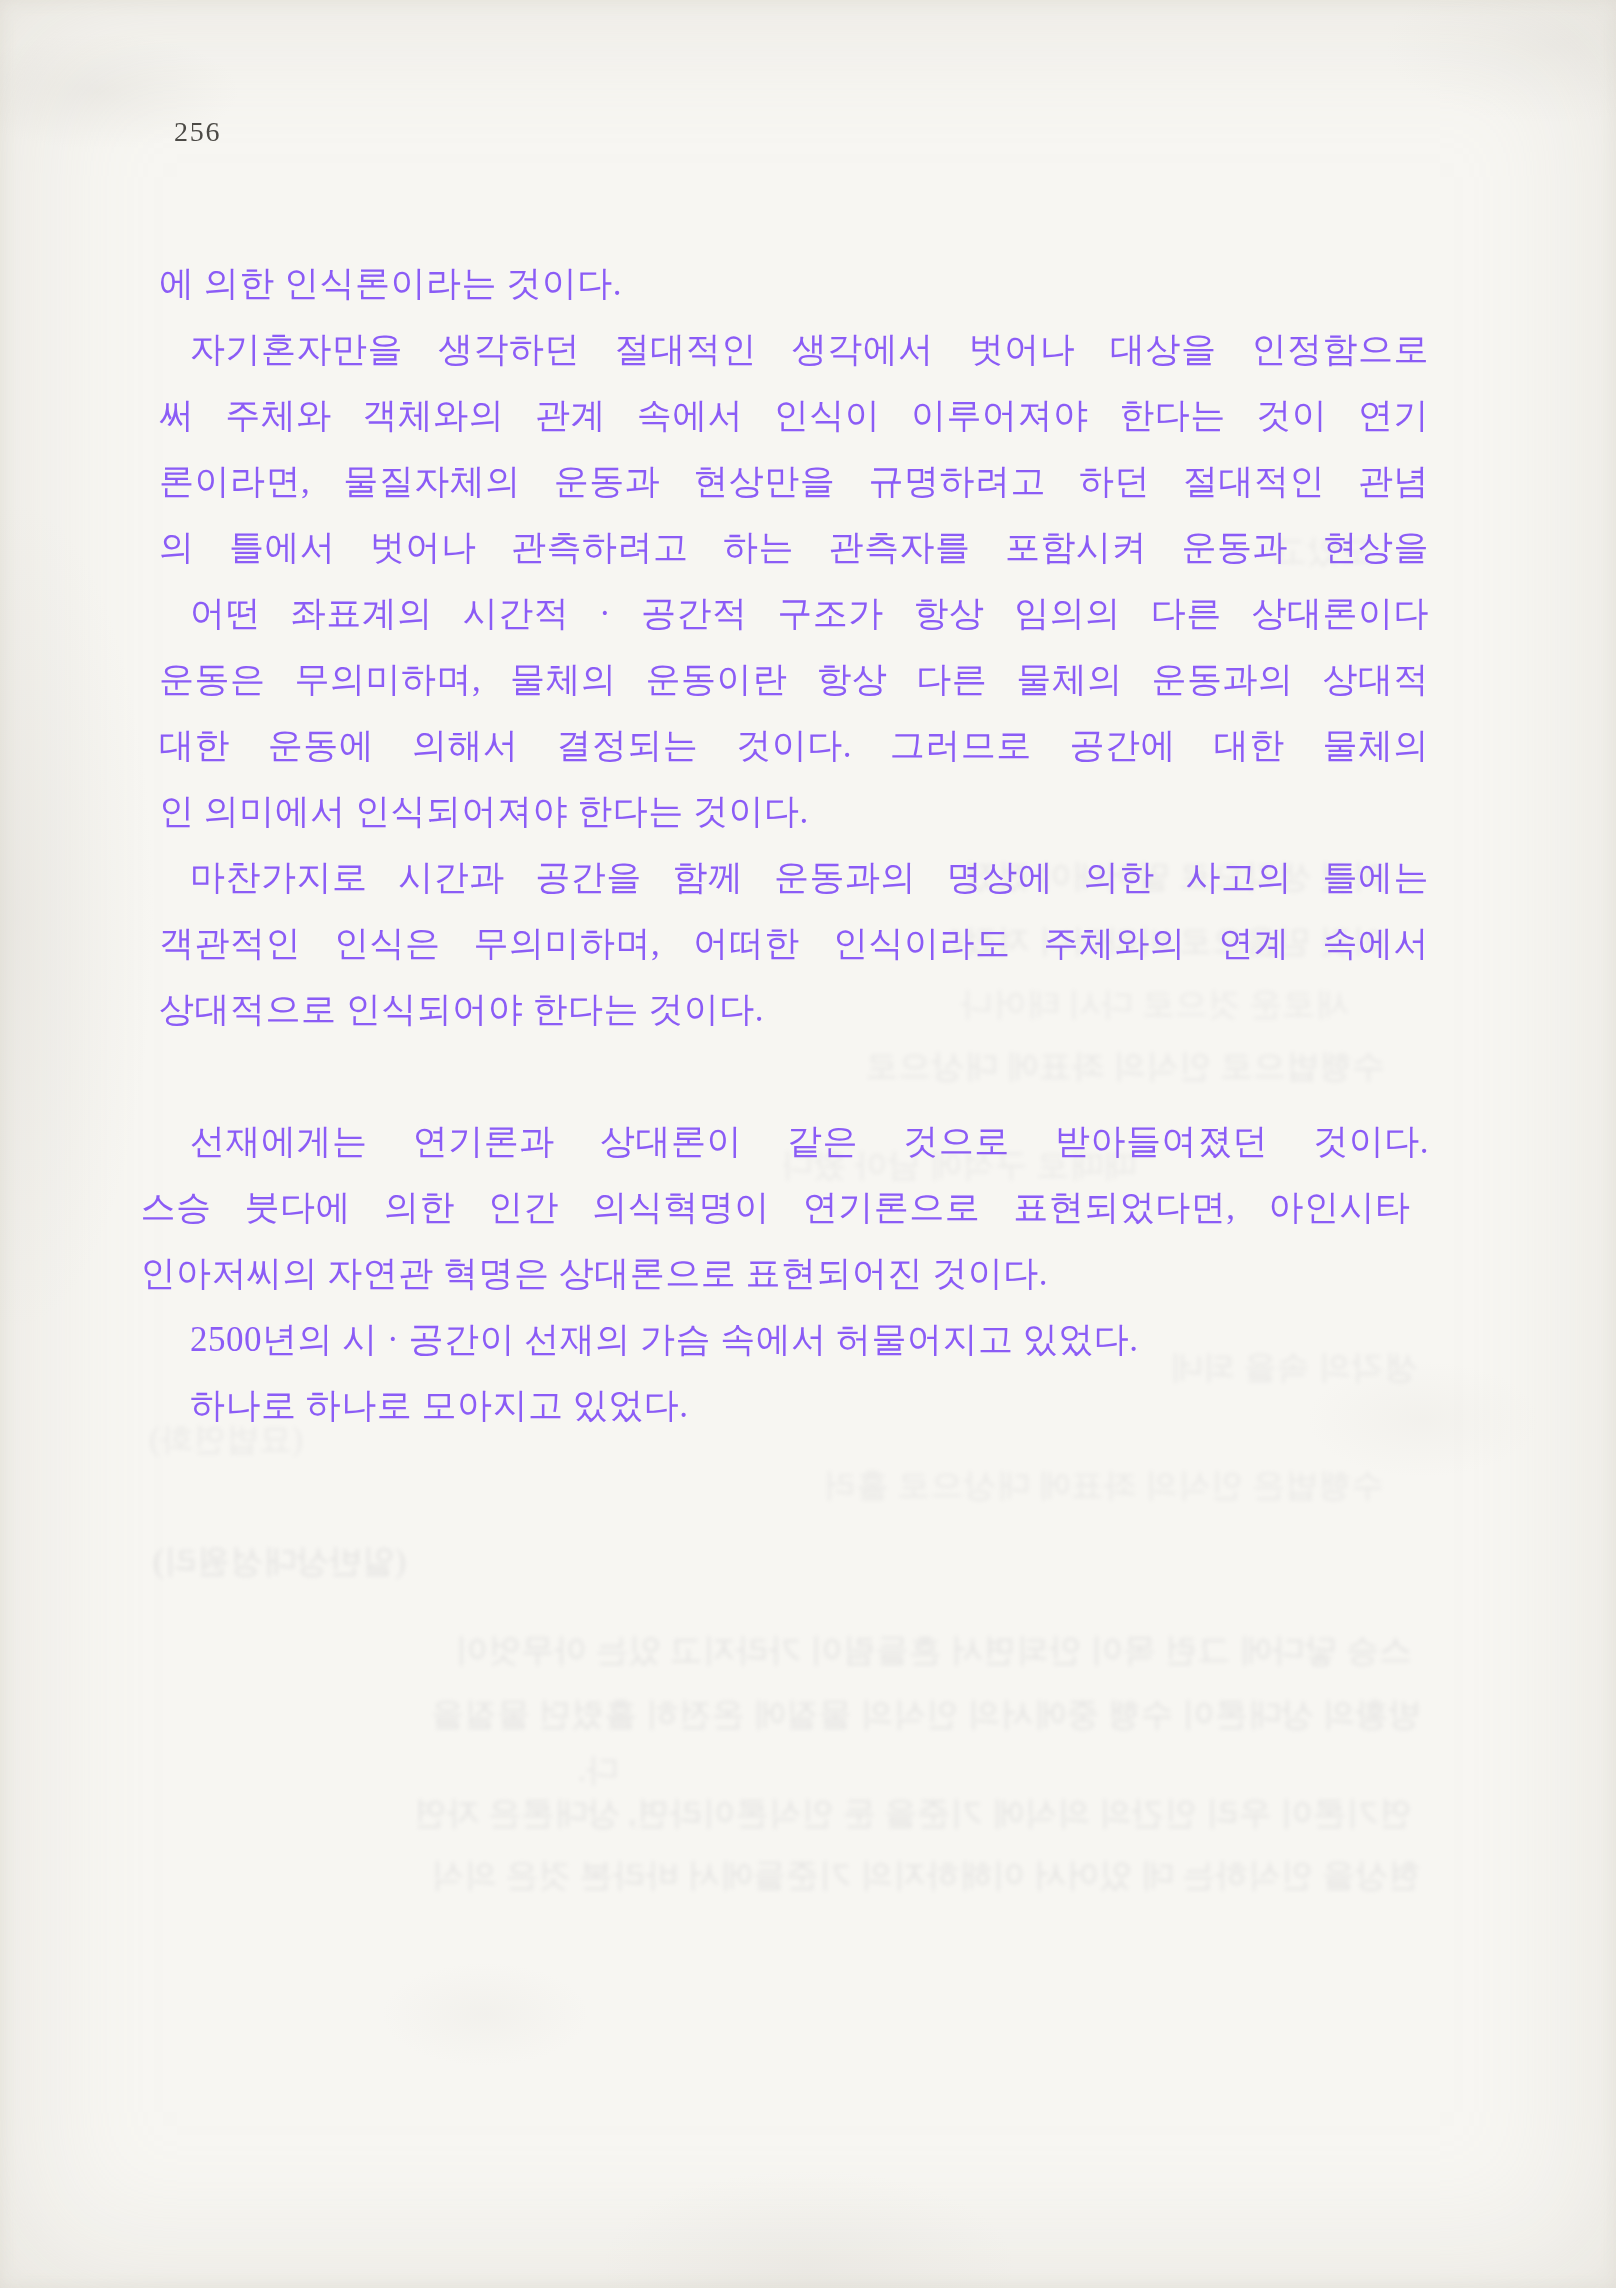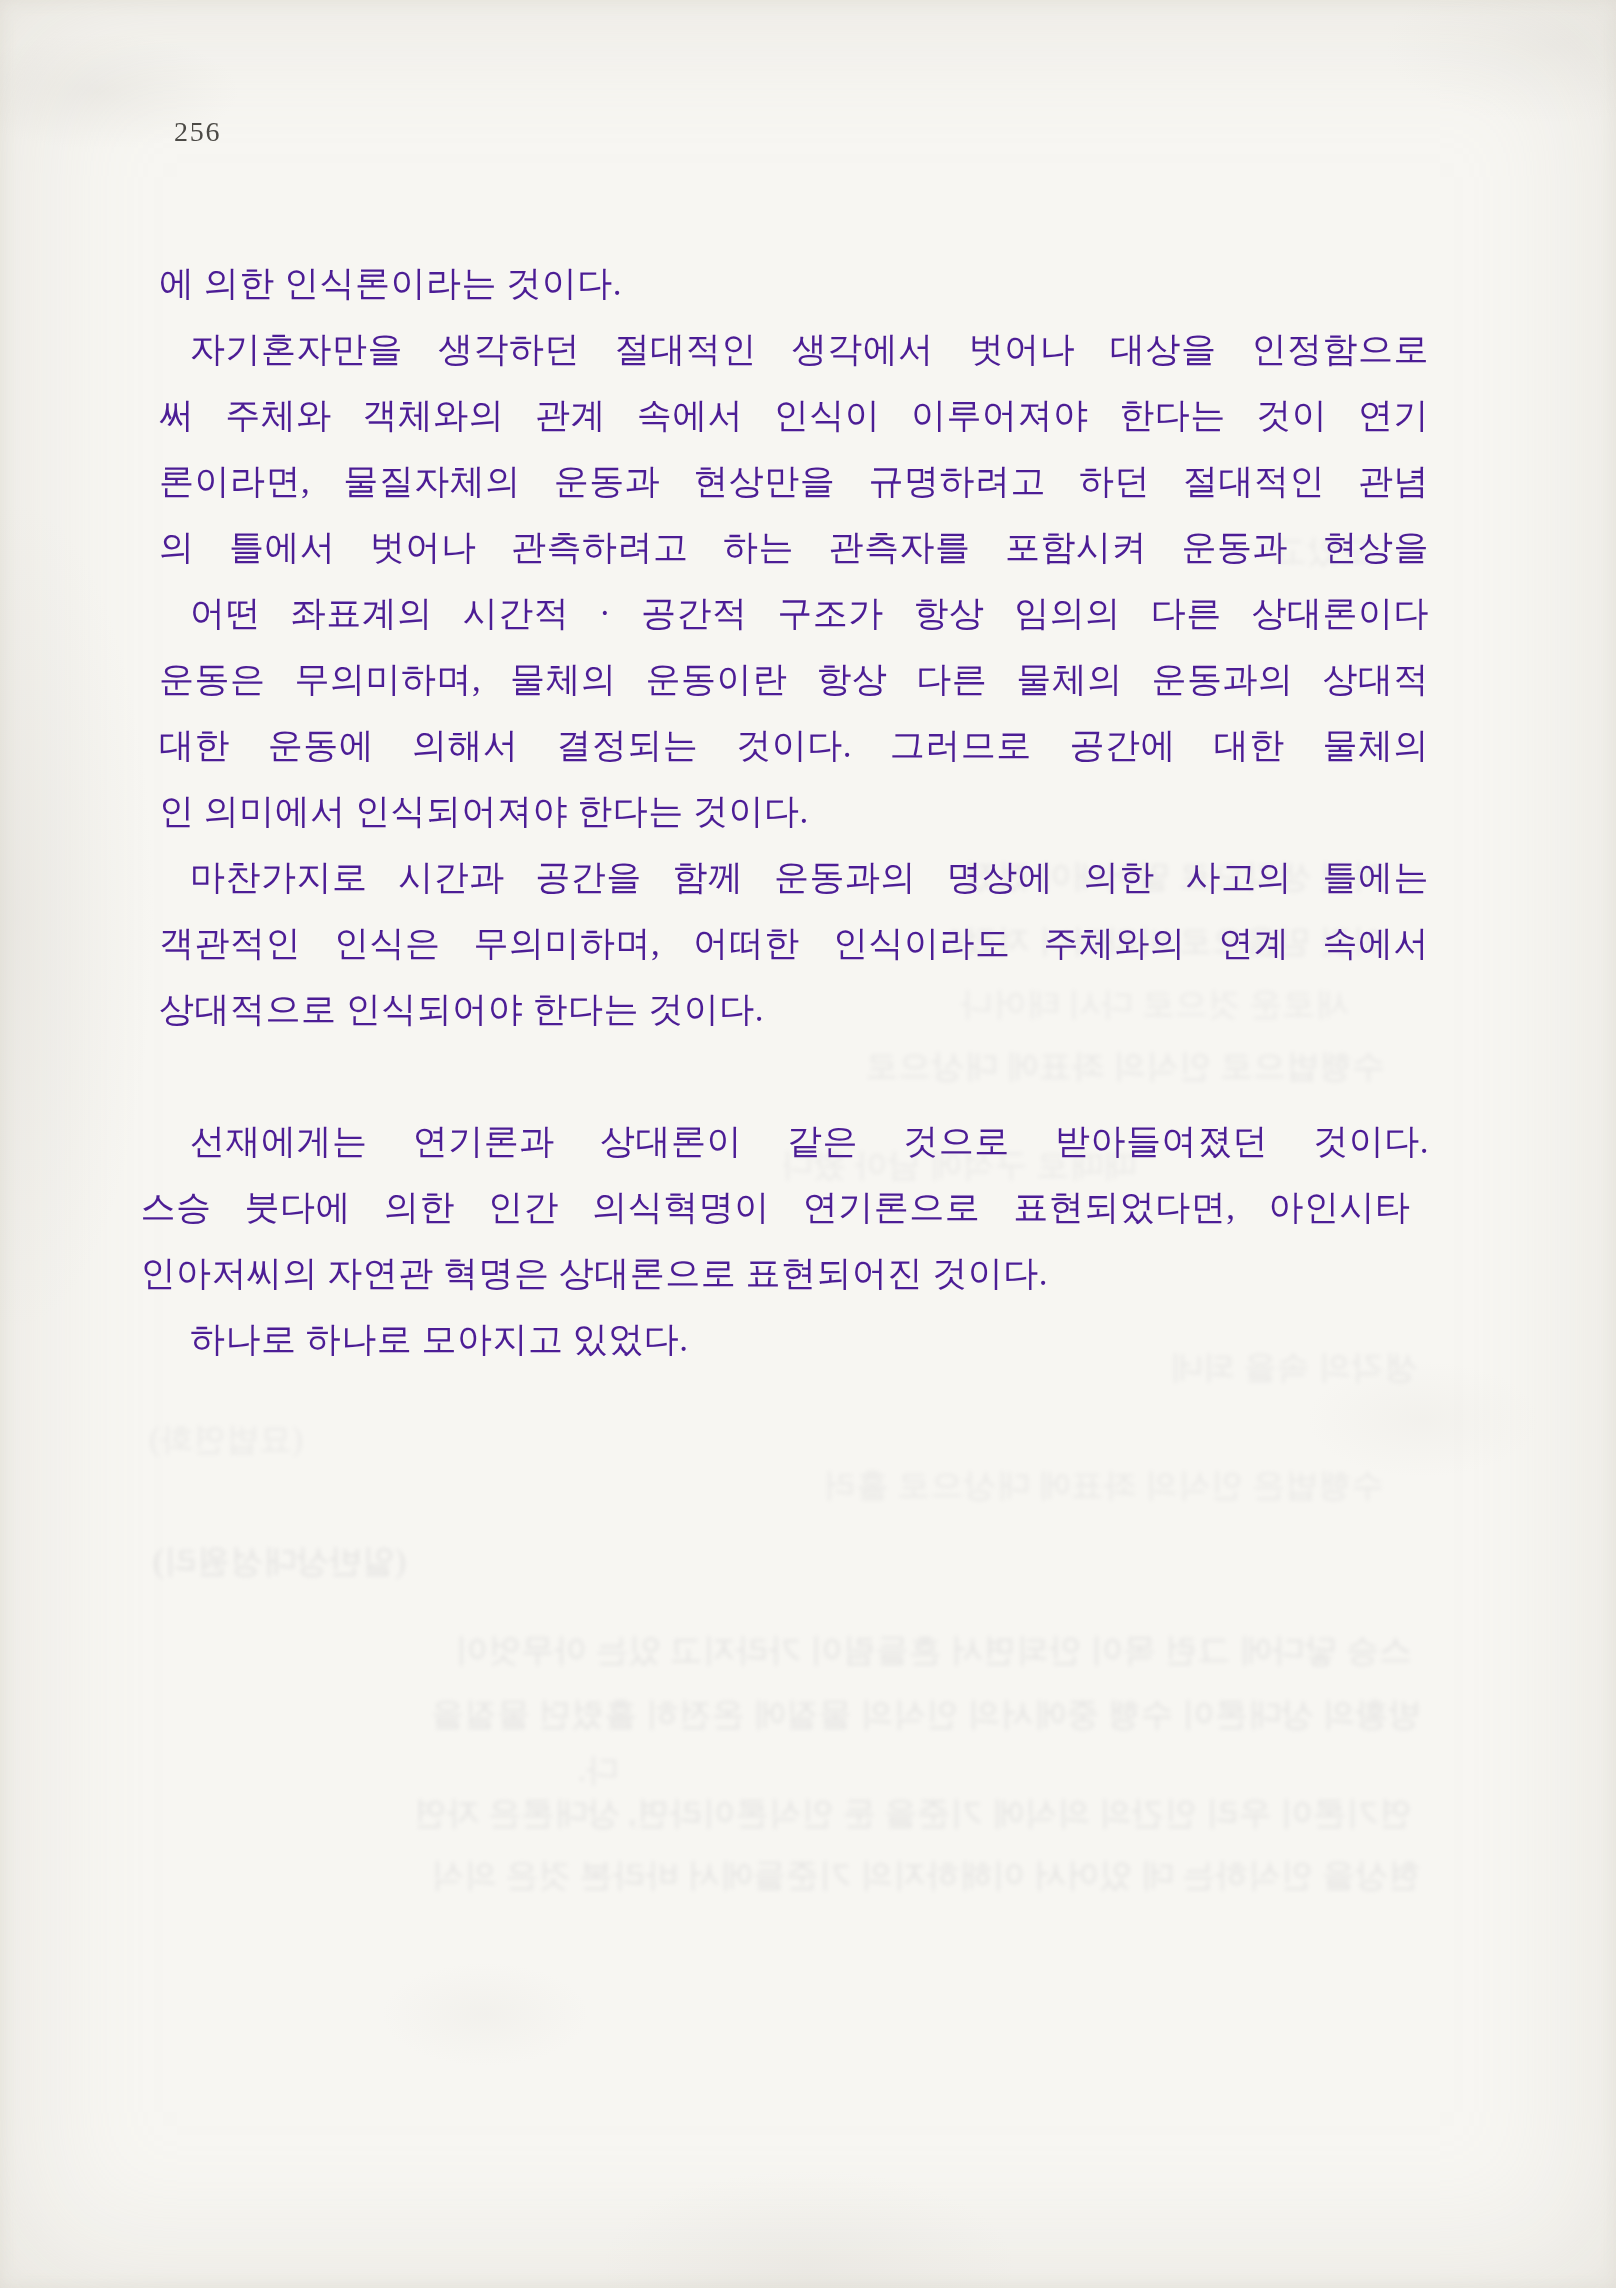--- a/index.html
+++ b/index.html
@@ -21,21 +21,21 @@
       radial-gradient(277px 129px at 50% 99%, rgba(195,190,182,0.12), transparent 75%),
       radial-gradient(166px 83px at 88% 62%, rgba(200,196,188,0.10), transparent 70%),
       radial-gradient(148px 74px at 30% 88%, rgba(200,196,188,0.10), transparent 70%);
   }
   .page-number{
     position:absolute;left:174px;top:116px;
     font-size:28px;letter-spacing:1.8px;color:#4c4a46;
   }
   .text-block{
     position:absolute;left:159px;top:251px;width:1270px;
-    color:#4c1d95;
+    color:#8b5cf6;
   }
   .line{
     height:66px;line-height:66px;
     font-size:35px;letter-spacing:0.5px;
     white-space:nowrap;
   }
   .line.fill{
     white-space:normal;
     text-align:justify;
     text-align-last:justify;
@@ -78,20 +78,21 @@
     <div class="line fill">운동은 무의미하며, 물체의 운동이란 항상 다른 물체의 운동과의 상대적</div>
     <div class="line fill">대한 운동에 의해서 결정되는 것이다. 그러므로 공간에 대한 물체의</div>
     <div class="line">인 의미에서 인식되어져야 한다는 것이다.</div>
     <div class="line indent fill">마찬가지로 시간과 공간을 함께 운동과의 명상에 의한 사고의 틀에는</div>
     <div class="line fill">객관적인 인식은 무의미하며, 어떠한 인식이라도 주체와의 연계 속에서</div>
     <div class="line">상대적으로 인식되어야 한다는 것이다.</div>
     <div class="spacer"></div>
     <div class="line indent fill">선재에게는 연기론과 상대론이 같은 것으로 받아들여졌던 것이다.</div>
     <div class="line fill shift">스승 붓다에 의한 인간 의식혁명이 연기론으로 표현되었다면, 아인시타</div>
     <div class="line shift">인아저씨의 자연관 혁명은 상대론으로 표현되어진 것이다.</div>
+    <div class="line indent">2500년의 시 · 공간이 선재의 가슴 속에서 허물어지고 있었다.</div>
     <div class="line indent">하나로 하나로 모아지고 있었다.</div>
   </div>
 
   <div class="ghost" style="left:1235px;top:533px;width:138px;opacity:.10;">모았고</div>
   <div class="ghost" style="left:951px;top:858px;width:434px;opacity:.12;">이것 생각으로 밀어내야 젔젔</div>
   <div class="ghost" style="left:951px;top:923px;width:434px;opacity:.12;">이것 믿음으로 바라더니 져젔이 싫고</div>
   <div class="ghost" style="left:951px;top:986px;width:397px;opacity:.10;">새로운 것으로 다시 태어나</div>
   <div class="ghost" style="left:794px;top:1048px;width:591px;opacity:.12;">수행법으로 인식의 좌표에 대상으로</div>
   <div class="ghost" style="left:784px;top:1147px;width:351px;opacity:.10;">때때로 구석에 남아 왔다</div>
   <div class="ghost" style="left:1094px;top:1349px;width:323px;opacity:.12;">생각의 속을 되네</div>

